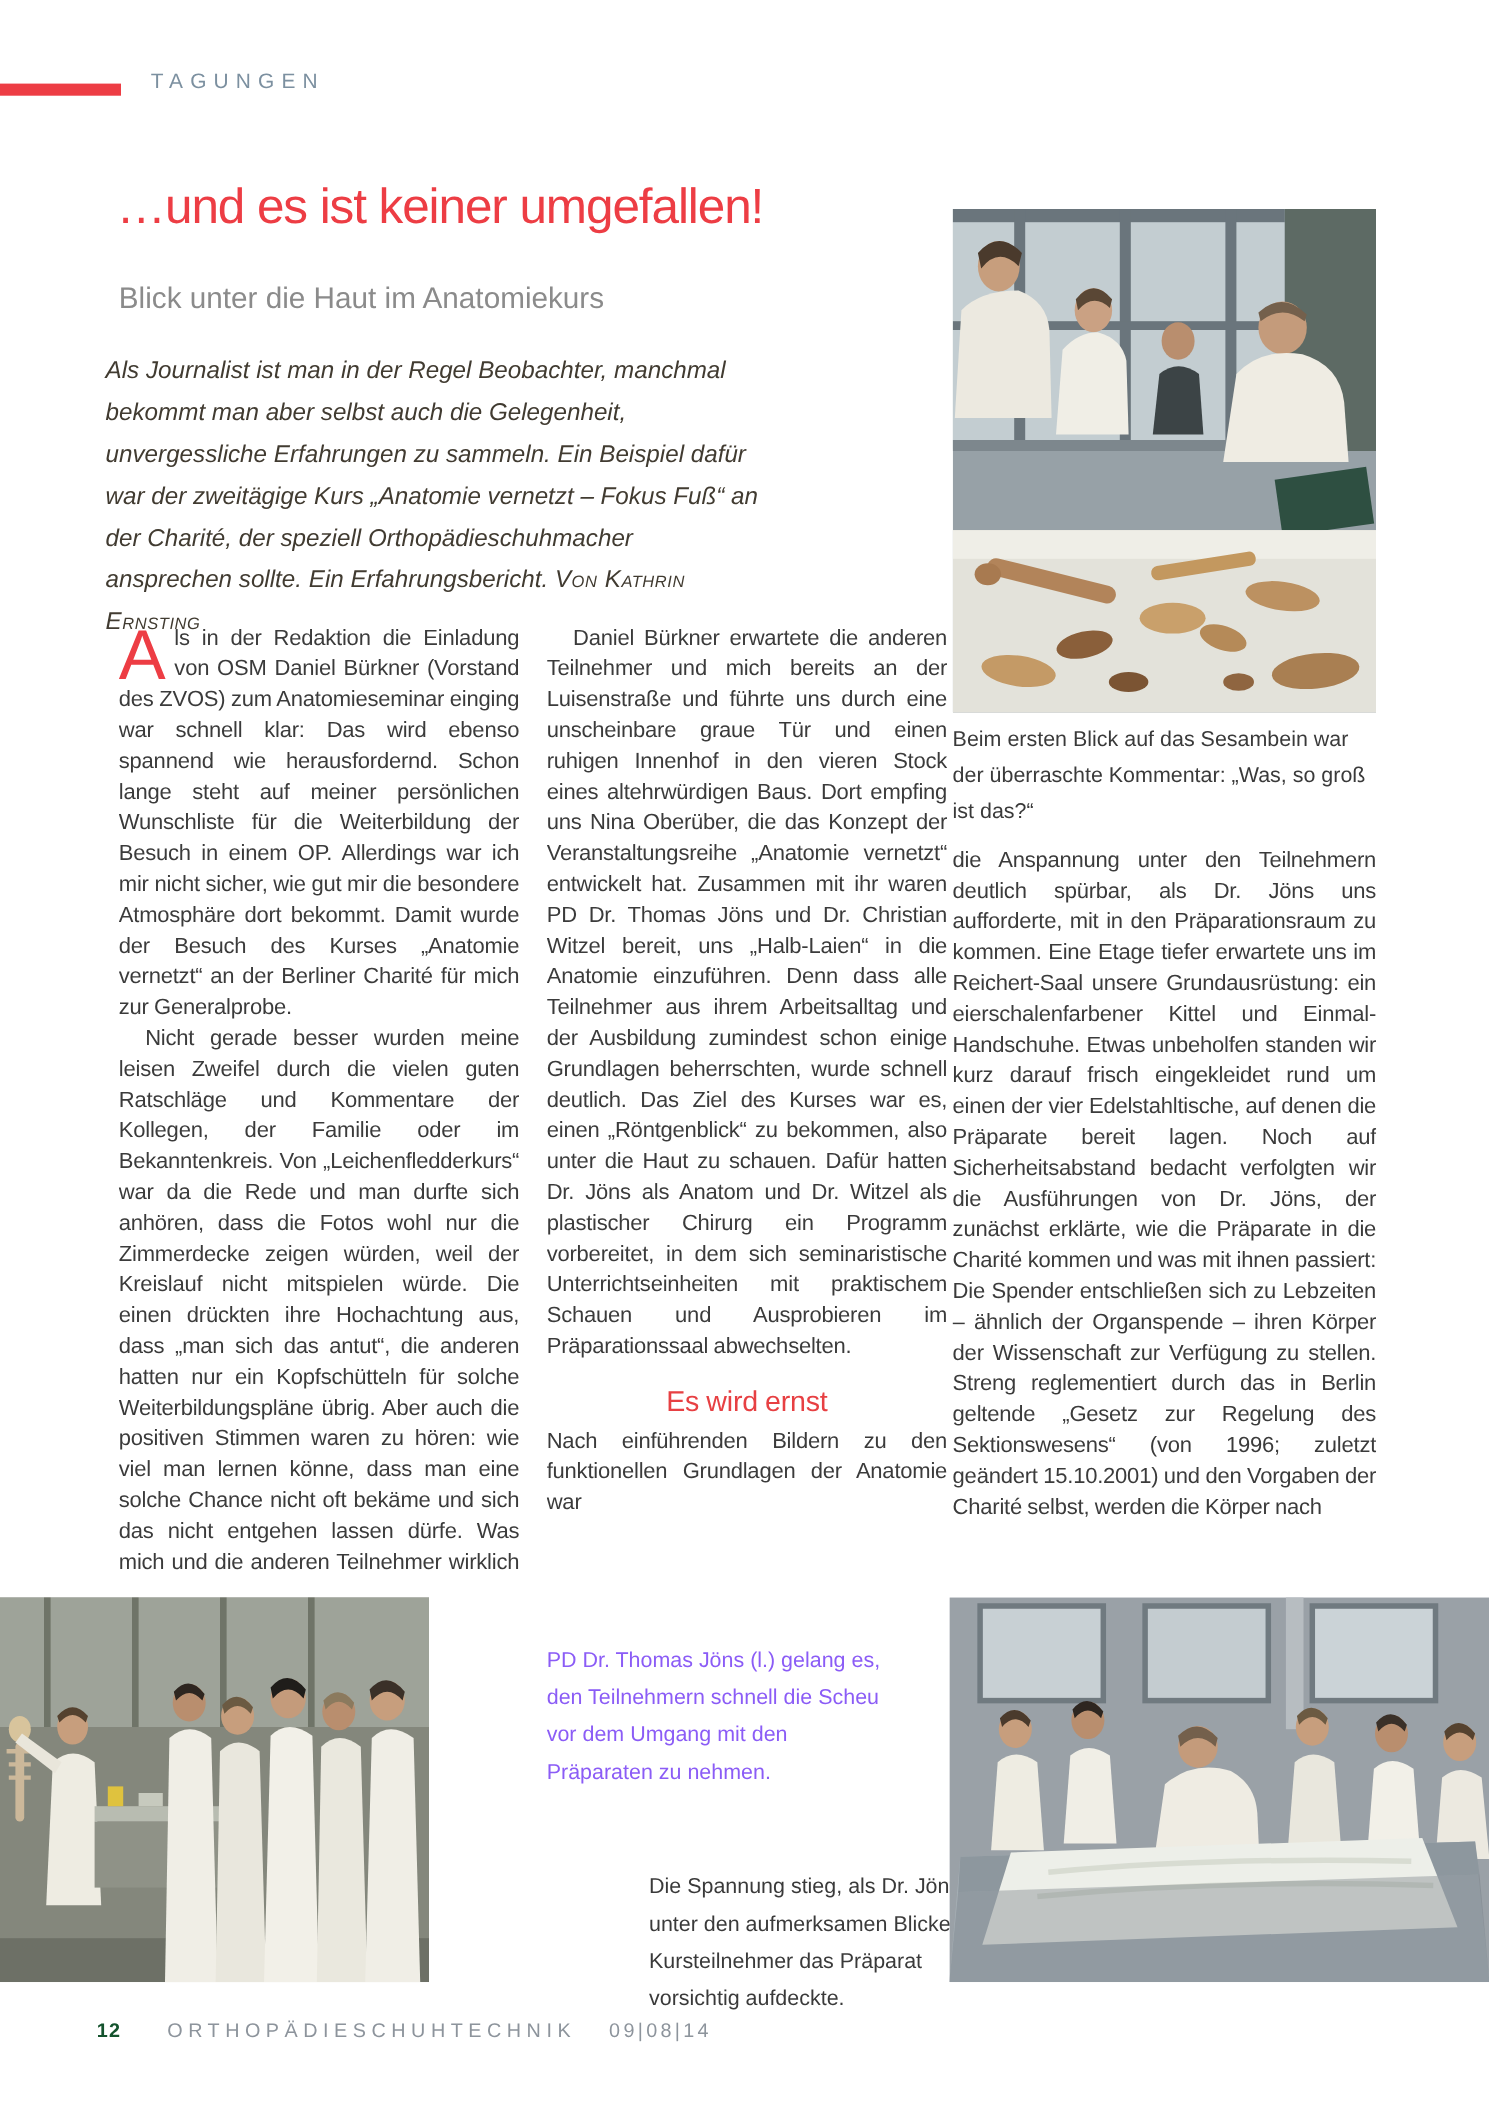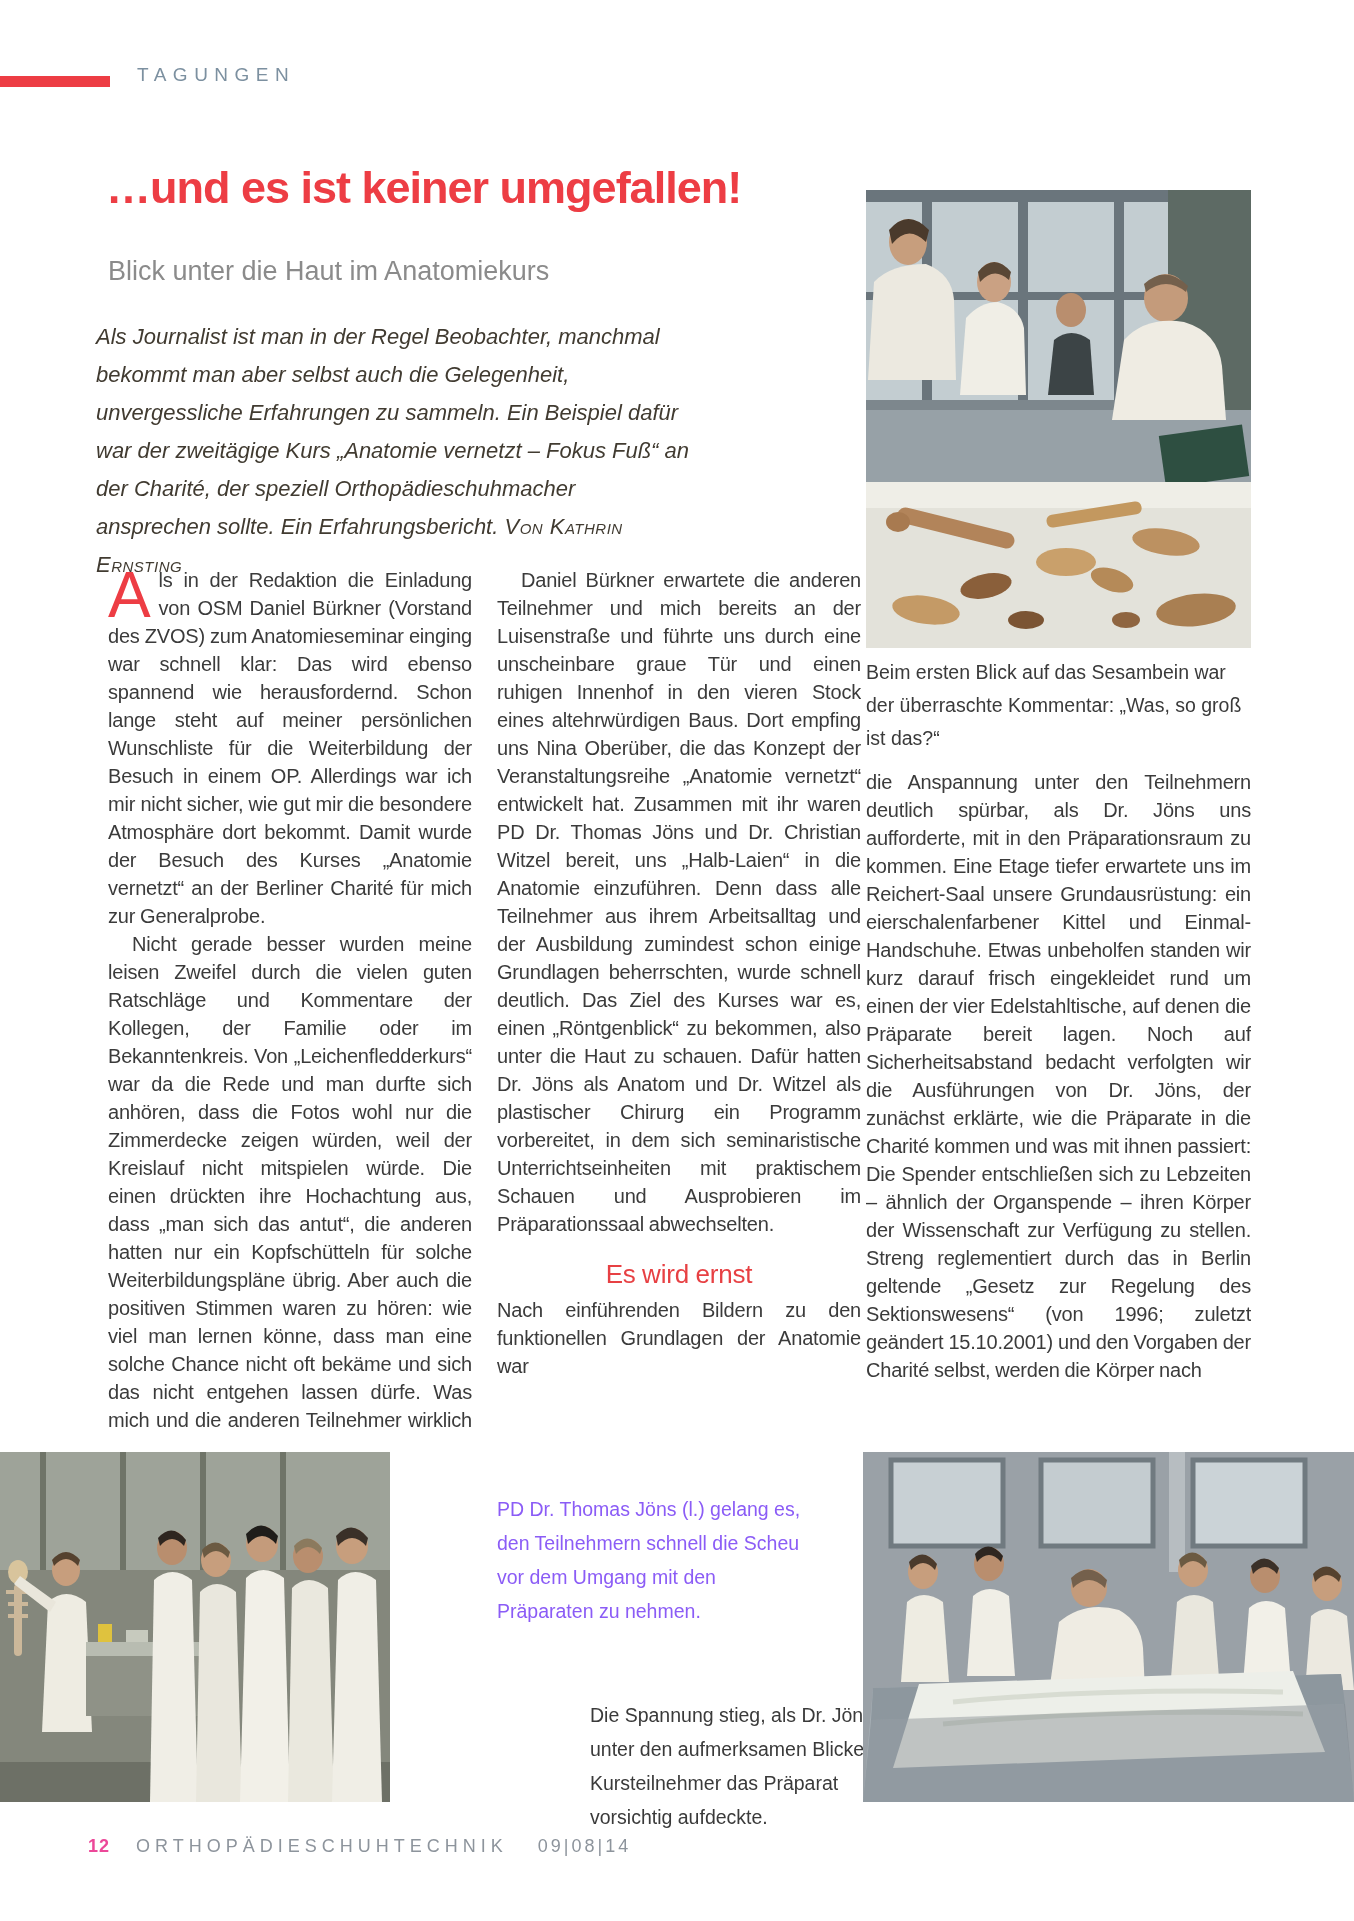--- a/index.html
+++ b/index.html
@@ -7,21 +7,21 @@
     position:relative;
     width:1354px;height:1921px;
     background:#ffffff;
     font-family:"Liberation Sans", sans-serif;
     overflow:hidden;
   }
   
   .kicker-bar{position:absolute;left:0;top:76px;width:110px;height:11px;background:#ed3d44;}
   .kicker{position:absolute;left:137px;top:64px;font-size:19px;letter-spacing:6.5px;color:#7c90a0;font-weight:500;}
   
-  .title{position:absolute;left:106px;top:162px;width:640px;font-size:45px;letter-spacing:-1px;color:#ed3d44;font-weight:700;white-space:nowrap;}
+  .title{position:absolute;left:106px;top:162px;width:640px;font-size:45px;letter-spacing:-1px;color:#ed3d44;font-weight:400;white-space:nowrap;}
   .subtitle{position:absolute;left:108px;top:256px;width:600px;font-size:27px;color:#8b8b8b;font-weight:400;}
   
   .lead{position:absolute;left:96px;top:318px;width:600px;font-size:22px;line-height:38px;color:#413b31;font-style:italic;}
   .byline{font-variant:small-caps;letter-spacing:.5px;}
   
   .photo-top{position:absolute;left:866px;top:190px;width:385px;height:458px;overflow:hidden;}
   .caption-top{position:absolute;left:866px;top:656px;width:378px;font-size:19.5px;line-height:33px;color:#3a3a3a;}
   
   .col{position:absolute;font-size:20px;line-height:28px;color:#3b3b3b;text-align:justify;letter-spacing:-.2px;word-spacing:-.5px;hyphens:auto;overflow:hidden;}
   .col p{margin:0;}
@@ -31,21 +31,21 @@
   .col-3{left:866px;top:768px;width:385px;height:660px;}
   .dropcap{float:left;color:#ed3d44;font-size:64px;line-height:50px;padding:4px 8px 0 0;font-weight:400;}
   .subhead{color:#e74043;font-size:26px;margin:22px 0 8px 0;font-weight:400;text-align:center;}
   
   .photo-bottom-left{position:absolute;left:0;top:1452px;width:390px;height:350px;overflow:hidden;}
   .photo-bottom-right{position:absolute;left:863px;top:1452px;width:491px;height:350px;overflow:hidden;}
   .caption-left{position:absolute;left:497px;top:1492px;width:310px;font-size:19.5px;line-height:34px;color:#8b5cf6;}
   .caption-right{position:absolute;left:590px;top:1698px;width:320px;font-size:19.5px;line-height:34px;color:#3a3a3a;}
   
   .footer{position:absolute;left:88px;top:1836px;display:flex;align-items:baseline;font-size:18px;}
-  .footer .pageno{color:#ec4899;font-weight:700;margin-right:26px;letter-spacing:1px;}
+  .footer .pageno{color:#14532d;font-weight:700;margin-right:42px;letter-spacing:1px;}
   .footer .mag{color:#8d949c;letter-spacing:5px;margin-right:30px;}
   .footer .issue{color:#8d949c;letter-spacing:3px;}
   svg{display:block;}
 </style>
 </head>
 <body>
 
 <div class="page">
 
   <div class="kicker-bar"></div>

